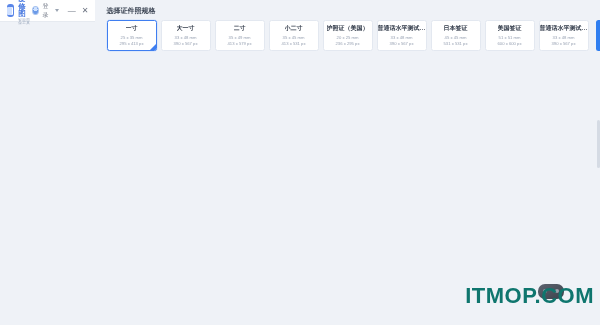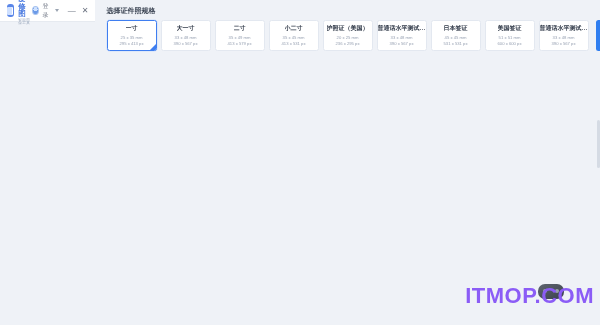--- a/index.html
+++ b/index.html
@@ -192,21 +192,21 @@
   }
   .copyright { font-size: 4.6px; color: #9aa3b1; }
   .copyright b { color: #5a86e8; }
   .footer-spacer { flex: 1; }
   .footer-links { display: flex; align-items: center; gap: 14px; }
   .footer-link { font-size: 5px; color: #8b94a3; cursor: pointer; }
 
   
   .watermark {
     position: absolute; right: 6px; bottom: 18px;
-    font-size: 22px; font-weight: bold; color: #8b5cf6;
+    font-size: 22px; font-weight: bold; color: #0f766e;
     letter-spacing: .5px; line-height: 1;
     font-family: "Liberation Sans", sans-serif;
     pointer-events: none; white-space: nowrap;
   }
   .wm-badge {
     position: absolute; right: 36px; bottom: 26px;
     width: 26px; height: 15px; border-radius: 7px;
     background: linear-gradient(150deg, #5d6470, #3c424c);
     pointer-events: none;
   }

